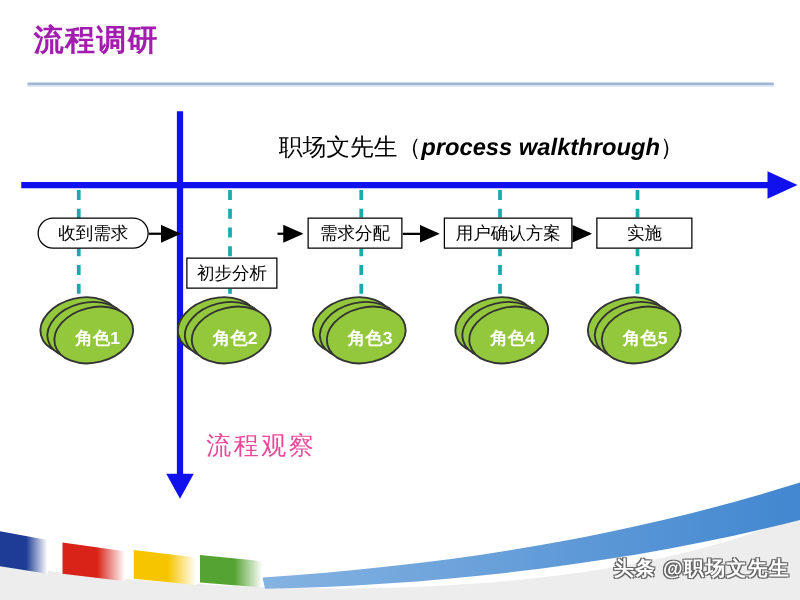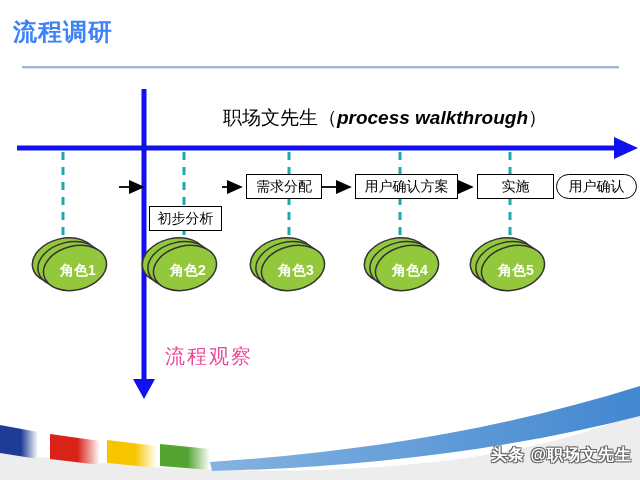--- a/index.html
+++ b/index.html
@@ -1,22 +1,22 @@
 <!DOCTYPE html>
 <html><head>
 <meta charset="utf-8">
 <style>
   html,body{margin:0;padding:0;background:#888;}
   .slide{
     position:relative;width:640px;height:480px;background:#ffffff;
     overflow:hidden;font-family:"Liberation Sans",sans-serif;
   }
   .slide-title{
-    position:absolute;left:13px;top:16px;font-size:24px;font-weight:bold;
-    color:#3b82f6;font-family:"Liberation Sans",sans-serif;letter-spacing:1px;
+    position:absolute;left:27px;top:16px;font-size:24px;font-weight:bold;
+    color:#a21caf;font-family:"Liberation Sans",sans-serif;letter-spacing:1px;
   }
   .separator{
     position:absolute;left:22px;top:66px;width:597px;height:2px;
     background:#9fb6d8;border-bottom:1px solid #d9e2f0;
   }
   .axis-label-horizontal{
     position:absolute;left:160px;top:105px;width:450px;text-align:center;
     font-size:19px;color:#000;font-family:"Liberation Serif",serif;
   }
   .axis-label-horizontal .en{font-family:"Liberation Sans",sans-serif;font-weight:bold;font-size:19px;font-style:italic;}
@@ -149,22 +149,22 @@
       </g>
       <g transform="translate(513,268)">
         <ellipse cx="-9" cy="-10" rx="32" ry="22" transform="rotate(-14)"></ellipse>
         <ellipse cx="-4.5" cy="-5" rx="32" ry="22" transform="rotate(-14)"></ellipse>
         <ellipse cx="0" cy="0" rx="32" ry="22" transform="rotate(-14)"></ellipse>
         <text class="role-label" x="3" y="7" text-anchor="middle" stroke="none">角色5</text>
       </g>
     </g>
   </svg>
 
+  <div class="flow-box stadium box-1">收到需求</div>
   <div class="flow-box box-2">初步分析</div>
   <div class="flow-box box-4">用户确认方案</div>
   <div class="flow-box box-3">需求分配</div>
   <div class="flow-box box-5">实施</div>
-  <div class="flow-box stadium box-6">用户确认</div>
 
   <div class="axis-label-vertical">流程观察</div>
 
   <div class="watermark">头条 @职场文先生</div>
 </div>
 
 </body></html>

